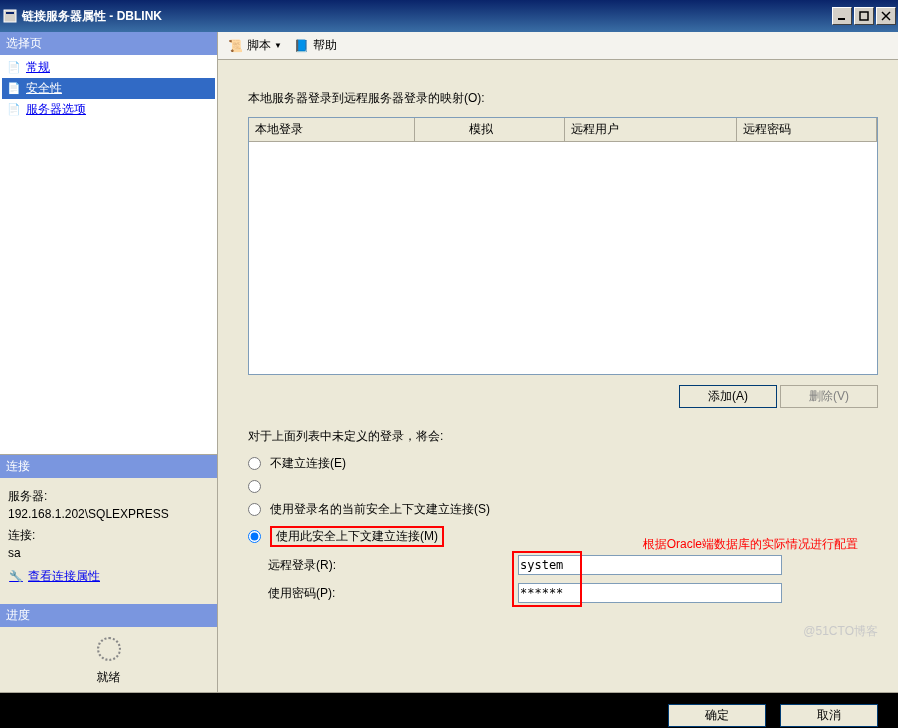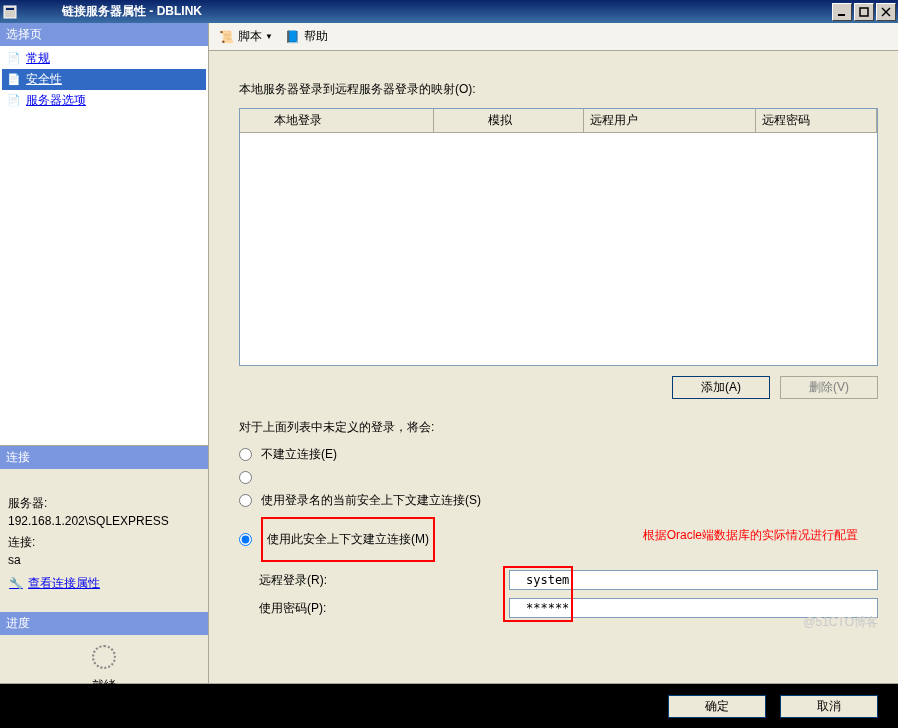--- a/index.html
+++ b/index.html
@@ -1,74 +1,74 @@
 <!DOCTYPE html>
 <html><head>
   <meta charset="utf-8">
   <style>
     * { box-sizing: border-box; margin: 0; padding: 0; }
     body { font-family: "Microsoft YaHei", Tahoma, sans-serif; font-size: 12px; background: #fff; width: 898px; height: 728px; overflow: hidden; position: relative; }
     
-    .titlebar { height: 23px; background: linear-gradient(#0a246a, #3a6ea5); color: #fff; display: flex; align-items: center; padding: 0 2px; gap: 40px; }
+    .titlebar { height: 32px; background: linear-gradient(#0a246a, #3a6ea5); color: #fff; display: flex; align-items: center; padding: 0 2px; }
     .titlebar-icon { width: 16px; height: 16px; margin-right: 4px; display: flex; align-items: center; justify-content: center; }
     .titlebar-text { flex: 1; font-weight: bold; font-size: 12px; }
     .titlebar-buttons { display: flex; gap: 2px; }
     .tbtn { width: 20px; height: 18px; background: #d4d0c8; border: 1px solid #fff; border-right-color: #404040; border-bottom-color: #404040; display: flex; align-items: center; justify-content: center; font-family: monospace; font-size: 10px; cursor: default; }
     
     .body-area { display: flex; height: 660px; background: #14532d; }
     
     .left-panel { width: 218px; background: #ece9d8; border-right: 1px solid #aca899; display: flex; flex-direction: column; }
     .panel-header { background: #7a96df; color: #fff; padding: 3px 6px; font-size: 12px; }
     .nav-list { background: #fff; flex: 0 0 auto; height: 400px; border-bottom: 1px solid #aca899; padding: 2px; }
     .nav-item { display: flex; align-items: center; padding: 2px 4px; gap: 4px; cursor: default; }
     .nav-item.selected { background: #316ac5; color: #fff; }
     .nav-icon { width: 16px; height: 16px; display: inline-flex; align-items: center; justify-content: center; font-size: 11px; }
     .nav-link { color: #0000ee; text-decoration: underline; }
     .nav-item.selected .nav-link { color: #fff; }
     
-    .conn-section { padding: 20px 8px; }
+    .conn-section { padding: 4px 8px; }
     .conn-label { margin-top: 6px; }
     .conn-value { margin-top: 2px; }
     .conn-link { color: #0000ee; text-decoration: underline; display: inline-flex; align-items: center; gap: 4px; margin-top: 8px; }
     
     .progress-section { padding: 6px 8px; }
     .progress-row { display: flex; align-items: center; gap: 8px; margin-top: 4px; flex-direction: column; }
     .spinner { width: 24px; height: 24px; border: 2px dotted #888; border-radius: 50%; }
     
     .right-panel { flex: 1; background: #ece9d8; display: flex; flex-direction: column; position: relative; }
     .toolbar { height: 28px; border-bottom: 1px solid #aca899; display: flex; align-items: center; padding: 0 6px; gap: 4px; background: #f4f3ee; }
     .tool-item { display: flex; align-items: center; gap: 3px; padding: 2px 4px; cursor: default; }
     .tool-icon { width: 16px; height: 16px; display: inline-flex; align-items: center; justify-content: center; }
     .dropdown-arrow { font-size: 8px; }
     
     .main-content { flex: 1; padding: 30px 20px 10px 30px; position: relative; }
     .section-label { margin-bottom: 10px; }
     
     .grid-box { border: 1px solid #7f9db9; background: #fff; height: 258px; }
     .grid-header { display: flex; background: #ece9d8; border-bottom: 1px solid #aca899; }
     .grid-header-cell { padding: 3px 6px; border-right: 1px solid #aca899; }
-    .ghc1 { width: 166px; margin-left: 28px; }
+    .ghc1 { width: 166px; }
     .ghc2 { width: 102px; margin-left: 48px; }
     .ghc3 { width: 172px; }
     .ghc4 { flex: 1; }
     
-    .btn-row { display: flex; justify-content: flex-end; gap: 10px; margin-top: 10px; }
+    .btn-row { display: flex; justify-content: flex-end; gap: 3px; margin-top: 10px; }
     .win-btn { min-width: 98px; height: 23px; background: #ece9d8; border: 1px solid #003c74; padding: 0 10px; cursor: default; font-size: 12px; font-family: inherit; }
     .win-btn:disabled { color: #808080; border-color: #aca899; }
     
     .radio-section { margin-top: 20px; }
     .radio-row { display: flex; align-items: center; margin: 8px 0; gap: 6px; }
     .radio-row input { margin: 0 3px 0 0; }
-    .red-box { border: 2px solid red; padding: 12px 4px; display: inline-block; }
+    .red-box { border: 2px solid red; padding: 0 4px; display: inline-block; }
     .red-note { color: red; position: absolute; right: 40px; top: 452px; font-size: 12px; margin-top: 24px; }
     
     .cred-row { display: flex; align-items: center; margin: 8px 0 8px 20px; gap: 10px; }
     .cred-label { width: 240px; }
     .cred-input-wrap { position: relative; }
-    .cred-input { width: 369px; height: 20px; border: 1px solid #7f9db9; padding: 1px 16px; font-family: monospace; font-size: 12px; }
+    .cred-input { width: 264px; height: 20px; border: 1px solid #7f9db9; padding: 1px 1px; font-family: monospace; font-size: 12px; }
     .red-box-input { border: 2px solid red; position: absolute; left: -6px; top: -4px; width: 70px; height: 56px; pointer-events: none; }
     
     .footer { height: 46px; border-top: 1px solid #aca899; display: flex; justify-content: flex-end; align-items: center; padding: 17px 20px; gap: 14px; background: #000000; }
     
     .watermark { position: absolute; right: 20px; bottom: 52px; color: #c9c9c9; font-size: 12px; }
   </style>
 </head>
 <body>
 
 <div class="titlebar">

